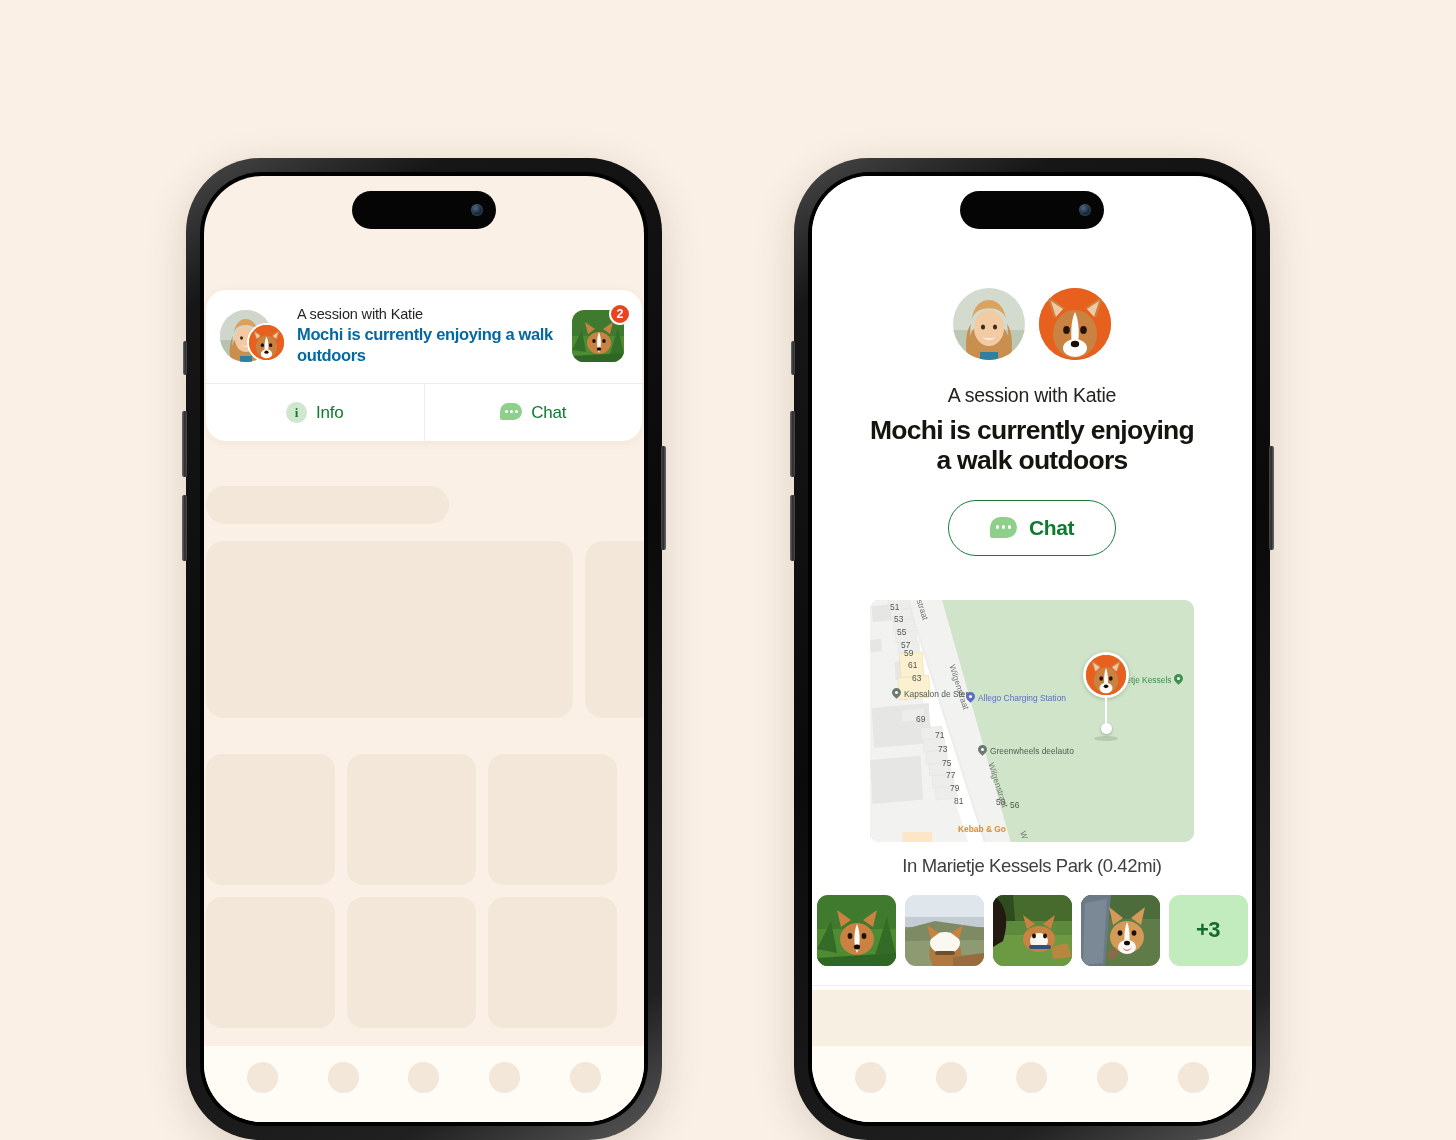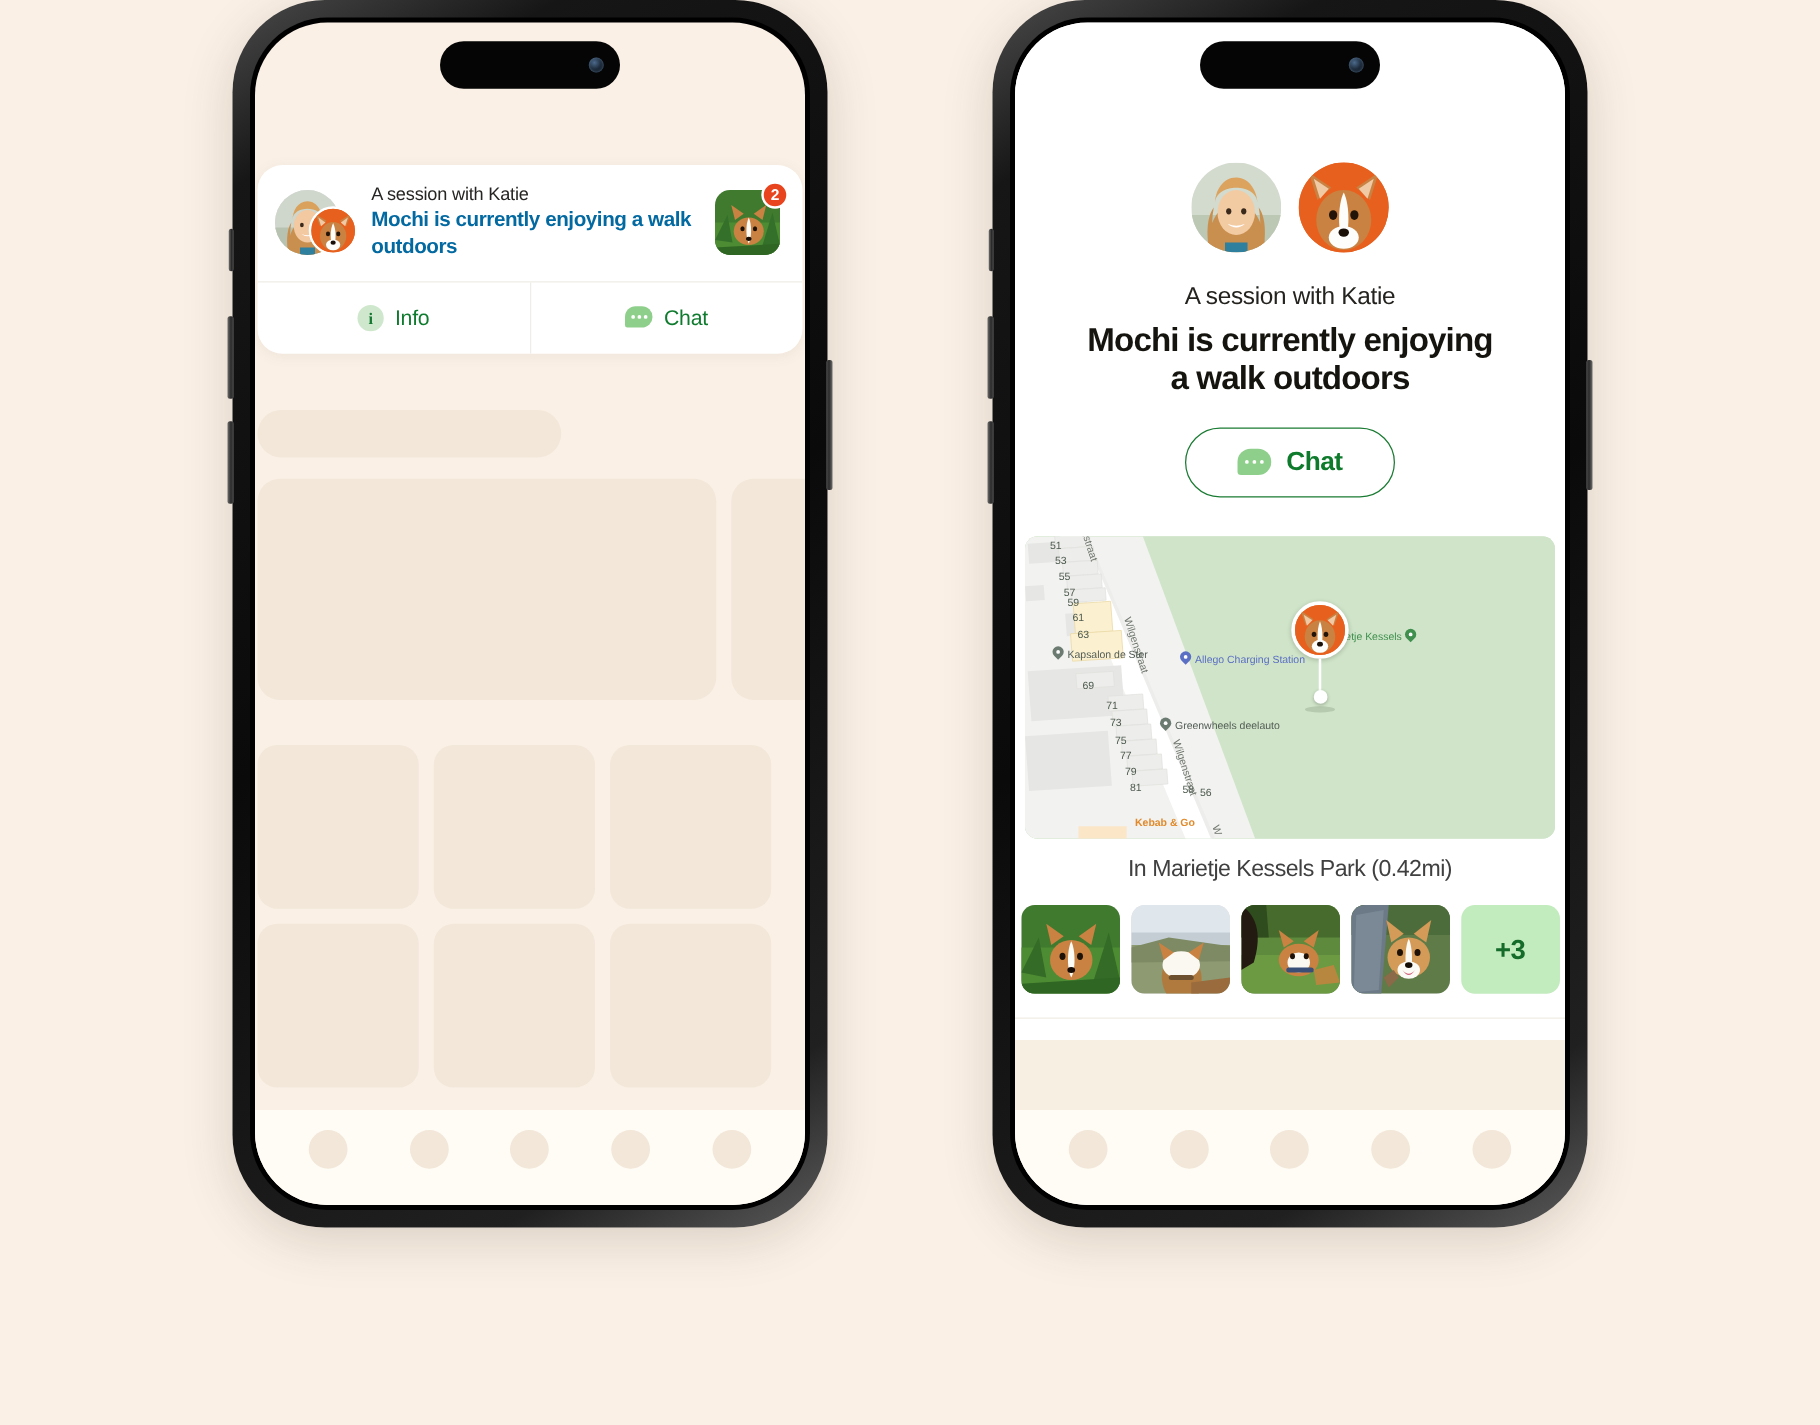--- a/index.html
+++ b/index.html
@@ -10,21 +10,21 @@
     background: #FAF0E6;
     font-family: "Liberation Sans", sans-serif;
     overflow: hidden;
     position: relative;
   }
 
   .stage {
     position: absolute;
     inset: 0;
     display: flex;
-    align-items: flex-start;
+    align-items: flex-end;
     justify-content: center;
     gap: 132px;
   }
 
   
   .phone {
     position: relative;
     width: 476px;
     height: 982px;
     border-radius: 74px;
@@ -271,22 +271,22 @@
   .chat-btn .ico-chat { width: 27px; height: 23px; }
   .chat-btn .ico-chat .bub {
     width: 27px; height: 21px; border-radius: 11px 11px 11px 3px;
     gap: 2.5px;
   }
   .chat-btn .ico-chat .bub i { width: 3.6px; height: 3.6px; }
 
   
   .map {
     position: relative;
-    margin-top: 31px;
-    width: 424px; height: 242px;
+    margin-top: 44px;
+    width: 324px; height: 242px;
     border-radius: 10px;
     overflow: hidden;
     background: #CFE4C8;
     flex: 0 0 auto;
   }
   .map svg { position: absolute; inset: 0; width: 100%; height: 100%; }
 
   .map-pin {
     position: absolute;
     left: 213px; top: 52px;
@@ -654,21 +654,21 @@
 
             <div class="map-label" style="left:33px; top:-2px; transform:rotate(72deg); color:#70786f;">genstraat</div>
             <div class="map-label" style="left:66px; top:82px; transform:rotate(72deg); color:#70786f;">Wilgenstraat</div>
             <div class="map-label" style="left:105px; top:180px; transform:rotate(72deg); color:#70786f;">Wilgenstraat</div>
             <div class="map-label" style="left:150px; top:230px; transform:rotate(72deg); color:#70786f;">W</div>
 
             <div class="poi grey" style="left:22px; top:88px;">
               <span class="pin"></span>
               <span>Kapsalon de Ster</span>
             </div>
-            <div class="poi blue" style="left:124px; top:92px;">
+            <div class="poi blue" style="left:96px; top:92px;">
               <span class="pin"></span>
               <span>Allego Charging Station</span>
             </div>
             <div class="poi grey" style="left:108px; top:145px;">
               <span class="pin"></span>
               <span>Greenwheels deelauto</span>
             </div>
             <div class="poi green" style="left:240px; top:74px;">
               <span>Marietje Kessels</span>
               <span class="pin"></span>

